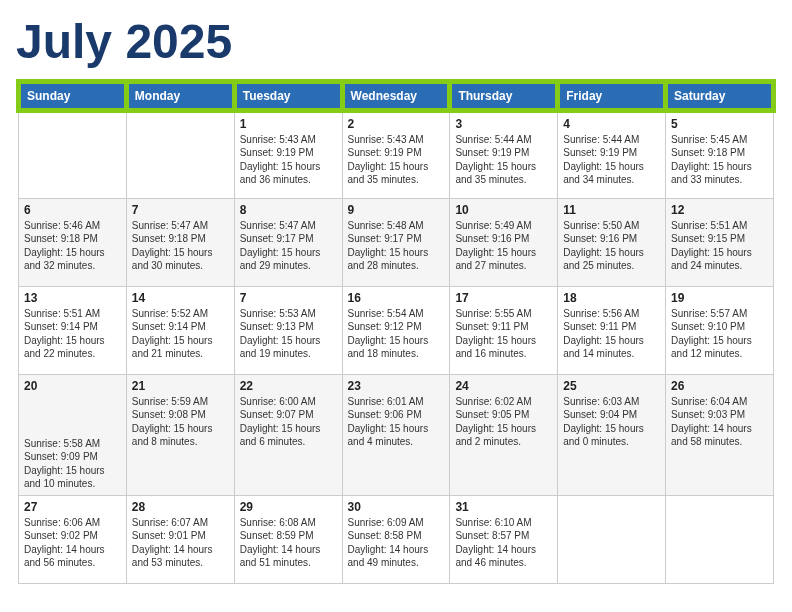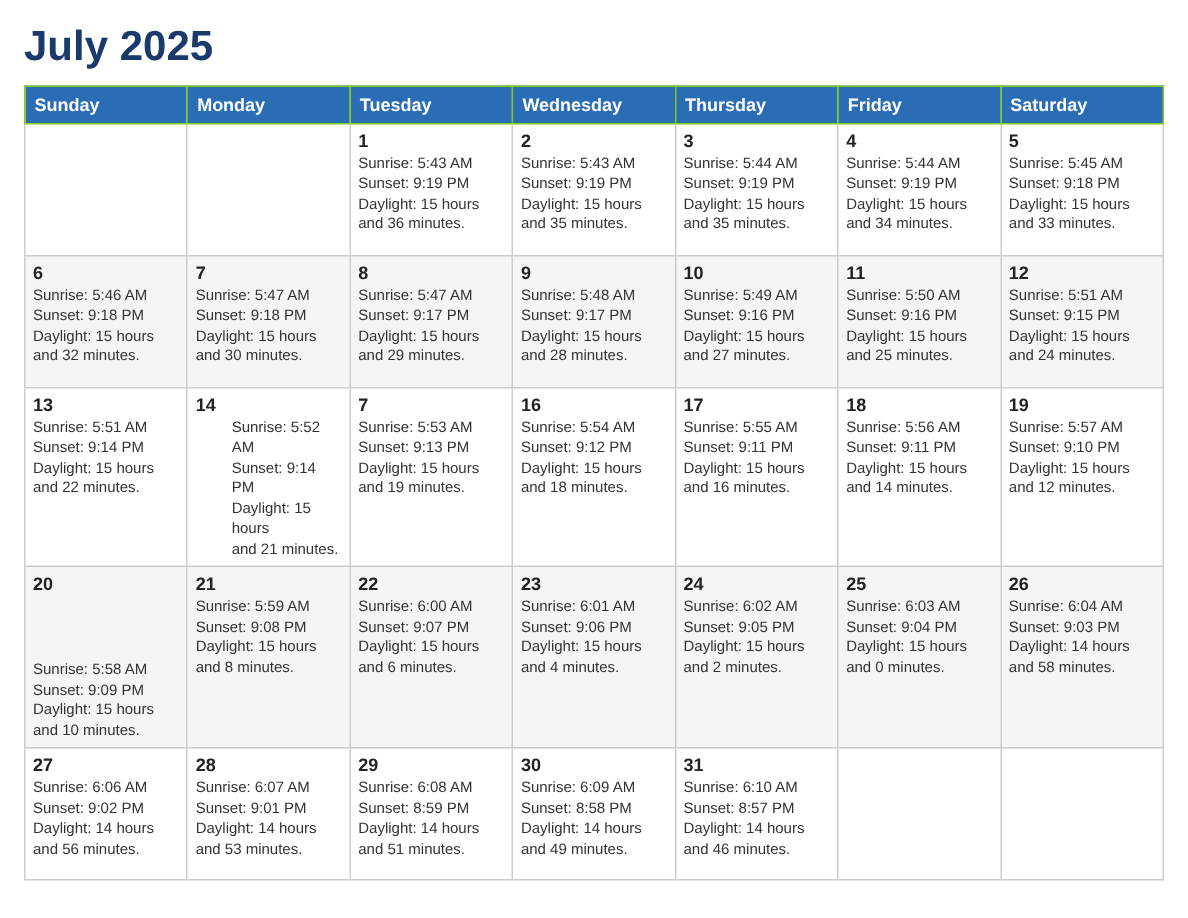--- a/index.html
+++ b/index.html
@@ -30,42 +30,42 @@
     }
     .logo-general { color: #1a3a6b; font-size: 17px; }
     .logo-blue { color: #1a7bbf; font-size: 17px; }
     .logo-icon {
       width: 22px; height: 16px; margin-left: 2px;
       position: relative; display: inline-block;
     }
     .logo-icon svg { width: 22px; height: 16px; }
     .title-block { text-align: right; }
     .month-year {
-      font-size: 28px;
+      font-size: 48px;
       font-weight: bold;
       color: #1a3a6b;
       line-height: 1.1;
     }
     .location {
       font-size: 15px;
       color: #333;
     }
     table {
       width: 100%;
       border-collapse: collapse;
       font-size: 11px;
     }
     thead tr th {
       background: #2a6db5;
       color: #fff;
       text-align: left;
       padding: 5px 6px;
       font-size: 12px;
       font-weight: bold;
-      border: 1px solid #84cc16;
+      border: 5px solid #84cc16;
     }
     tbody tr td {
       border: 1px solid #ccc;
       vertical-align: top;
       padding: 4px 5px;
       width: calc(100% / 7);
       min-height: 80px;
       height: 88px;
       background: #fff;
     }
@@ -200,21 +200,21 @@
       <tr>
         <td>
           <div class="day-num">13</div>
           <div class="day-info" style="white-space: pre-line;">Sunrise: 5:51 AM
 Sunset: 9:14 PM
 Daylight: 15 hours
 and 22 minutes.</div>
         </td>
         <td>
           <div class="day-num">14</div>
-          <div class="day-info" style="white-space: pre-line; margin-left: 24px;">Sunrise: 5:52 AM
+          <div class="day-info" style="white-space: pre-line;">Sunrise: 5:52 AM
 Sunset: 9:14 PM
 Daylight: 15 hours
 and 21 minutes.</div>
         </td>
         <td>
           <div class="day-num">7</div>
           <div class="day-info" style="white-space: pre-line;">Sunrise: 5:53 AM
 Sunset: 9:13 PM
 Daylight: 15 hours
 and 19 minutes.</div>

